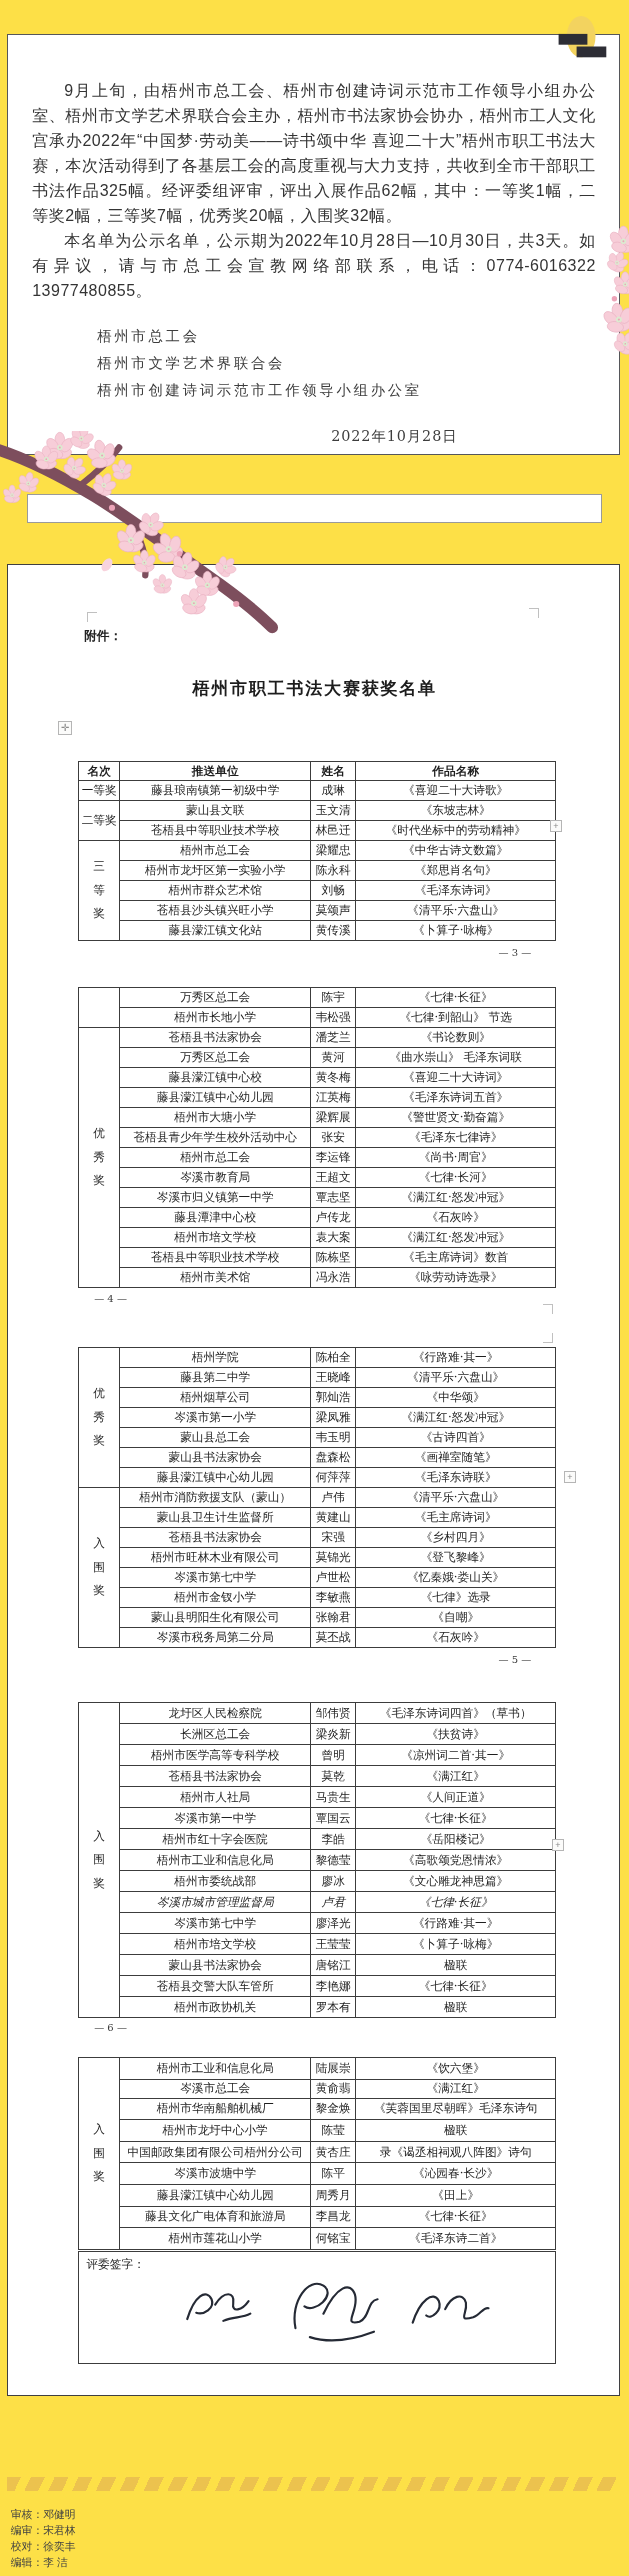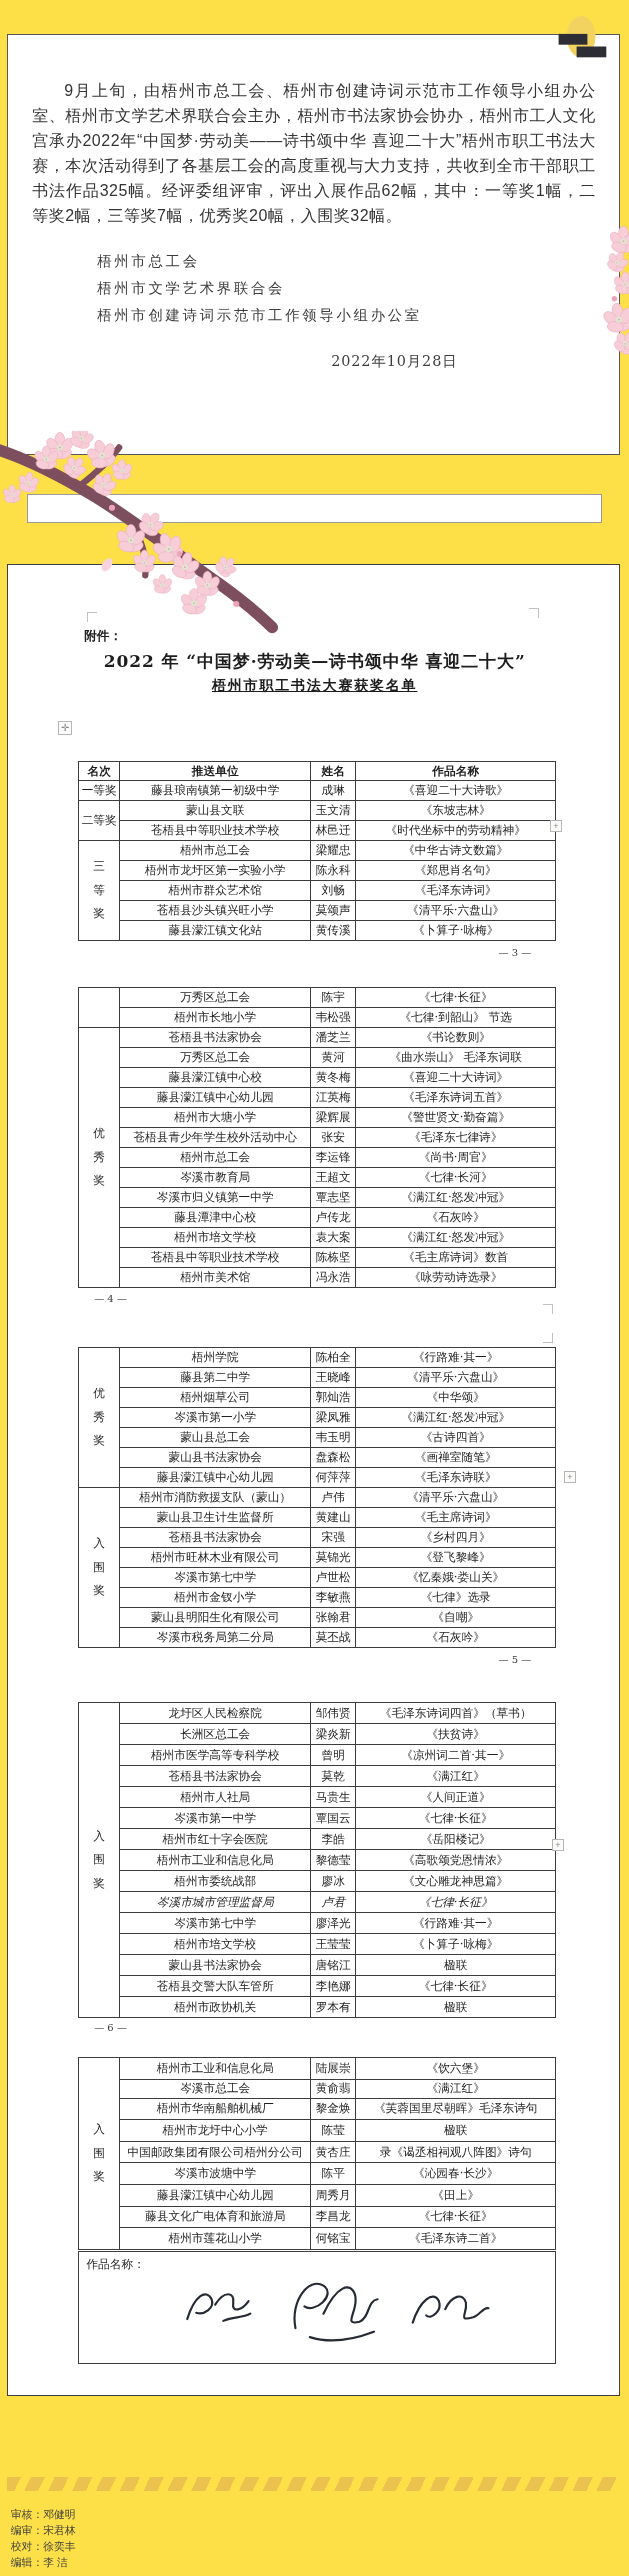--- a/index.html
+++ b/index.html
@@ -21,21 +21,21 @@
 
   
   .logo{position:absolute;left:519px;top:3.6px;width:108px;height:58px;}
 
   
   .att-label{position:absolute;left:76px;top:63px;font-family:"DejaVu Serif", serif;
              font-weight:bold;font-size:12.6px;color:#222;}
   .att-title{position:absolute;left:0;width:613px;text-align:center;
              font-family:"DejaVu Serif", serif;font-weight:bold;color:#1d1d1d;}
   .att-title.l1{top:85px;font-size:17px;letter-spacing:0.9px;}
-  .att-title.l2{top:112px;font-size:14px;letter-spacing:1.8px;text-decoration:underline;}
+  .att-title.l2{top:112px;font-size:17px;letter-spacing:1.8px;}
 
   table.award-table{position:absolute;left:70px;width:478px;border-collapse:collapse;
         table-layout:fixed;font-family:"DejaVu Serif", serif;font-size:11.7px;color:#1f1f1f;}
   table.award-table th, table.award-table td{border:0.9px solid #3c3c3c;text-align:center;
         padding:0;vertical-align:middle;overflow:hidden;}
   table.award-table th{font-weight:bold;height:18px;}
   td.award-cell{width:41px;}
   td.award-cell.vert{white-space:pre-line;line-height:23.4px;}
 
   .pageno{position:absolute;font-family:"DejaVu Serif", serif;font-size:10px;color:#3a3a3a;}
@@ -65,40 +65,40 @@
   .flowers{position:absolute;}
 </style>
 </head>
 <body>
 
 <div class="canvas">
 
   <div class="card card1">
     <div class="body-text">
       <p>9月上旬，由梧州市总工会、梧州市创建诗词示范市工作领导小组办公室、梧州市文学艺术界联合会主办，梧州市书法家协会协办，梧州市工人文化宫承办2022年“中国梦·劳动美——诗书颂中华 喜迎二十大”梧州市职工书法大赛，本次活动得到了各基层工会的高度重视与大力支持，共收到全市干部职工书法作品325幅。经评委组评审，评出入展作品62幅，其中：一等奖1幅，二等奖2幅，三等奖7幅，优秀奖20幅，入围奖32幅。</p>
+      <p>本名单为公示名单，公示期为2022年10月28日—10月30日，共3天。如有异议，请与市总工会宣教网络部联系，电话：0774-6016322  13977480855。</p>
     </div>
     <div class="sig-block">
       <div>梧州市总工会</div>
       <div>梧州市文学艺术界联合会</div>
       <div>梧州市创建诗词示范市工作领导小组办公室</div>
     </div>
     <div class="date-line">2022年10月28日</div>
   </div>
 
   <svg class="logo" viewBox="0 0 120 64">
     <ellipse cx="69" cy="36" rx="16" ry="23" fill="#f3d35f"></ellipse>
     <rect x="44" y="33" width="32" height="12" fill="#2d2d35"></rect>
     <rect x="64" y="47" width="33" height="12" fill="#2d2d35"></rect>
   </svg>
 
   <div class="card strip"></div>
 
   <div class="card card2">
     <div class="att-label">附件：</div>
-    <div class="att-title l1">2022 年 “中国梦·劳动美—诗书颂中华 喜迎二十大”</div>
     <div class="att-title l2">梧州市职工书法大赛获奖名单</div>
 
     <div id="segments">
         <table class="award-table" style="top: 196px;">
           <colgroup>
             <col style="width: 41px;">
             <col style="width: 191px;">
             <col style="width: 45px;">
             <col style="width: 200px;">
           </colgroup>
@@ -484,21 +484,21 @@
             <tr style="height: 21.6px;">
               <td>梧州市莲花山小学</td>
               <td>何铭宝</td>
               <td>《毛泽东诗二首》</td>
             </tr>
           </tbody>
         </table>
       </div>
 
     <div class="jury-box">
-      <div class="jury-label">作品名称：</div>
+      <div class="jury-label">评委签字：</div>
       <svg class="jury-sigs" width="469" height="95" viewBox="0 0 520 105">
         <g fill="none" stroke="#252a35" stroke-width="2.4" stroke-linecap="round" stroke-linejoin="round">
           <path d="M120,62 C128,36 141,28 147,40 C151,50 138,58 130,55 M151,46 C161,30 173,32 171,44 C169,56 181,52 188,42 M160,64 C171,59 181,61 190,56"></path>
           <path d="M240,72 C234,42 255,15 271,25 C286,35 261,56 250,48 M271,56 C286,25 301,20 306,35 C311,52 291,70 311,65 C323,60 319,42 331,40 M256,82 C281,90 306,84 327,76"></path>
           <path d="M370,66 C378,41 393,30 399,42 C403,52 391,63 385,58 M406,51 C413,36 426,32 429,44 C431,56 419,65 437,60 C445,57 449,48 454,50"></path>
         </g>
       </svg>
     </div>
 
     <div class="corner c-tl" style="left:79px;top:47px;"></div>

